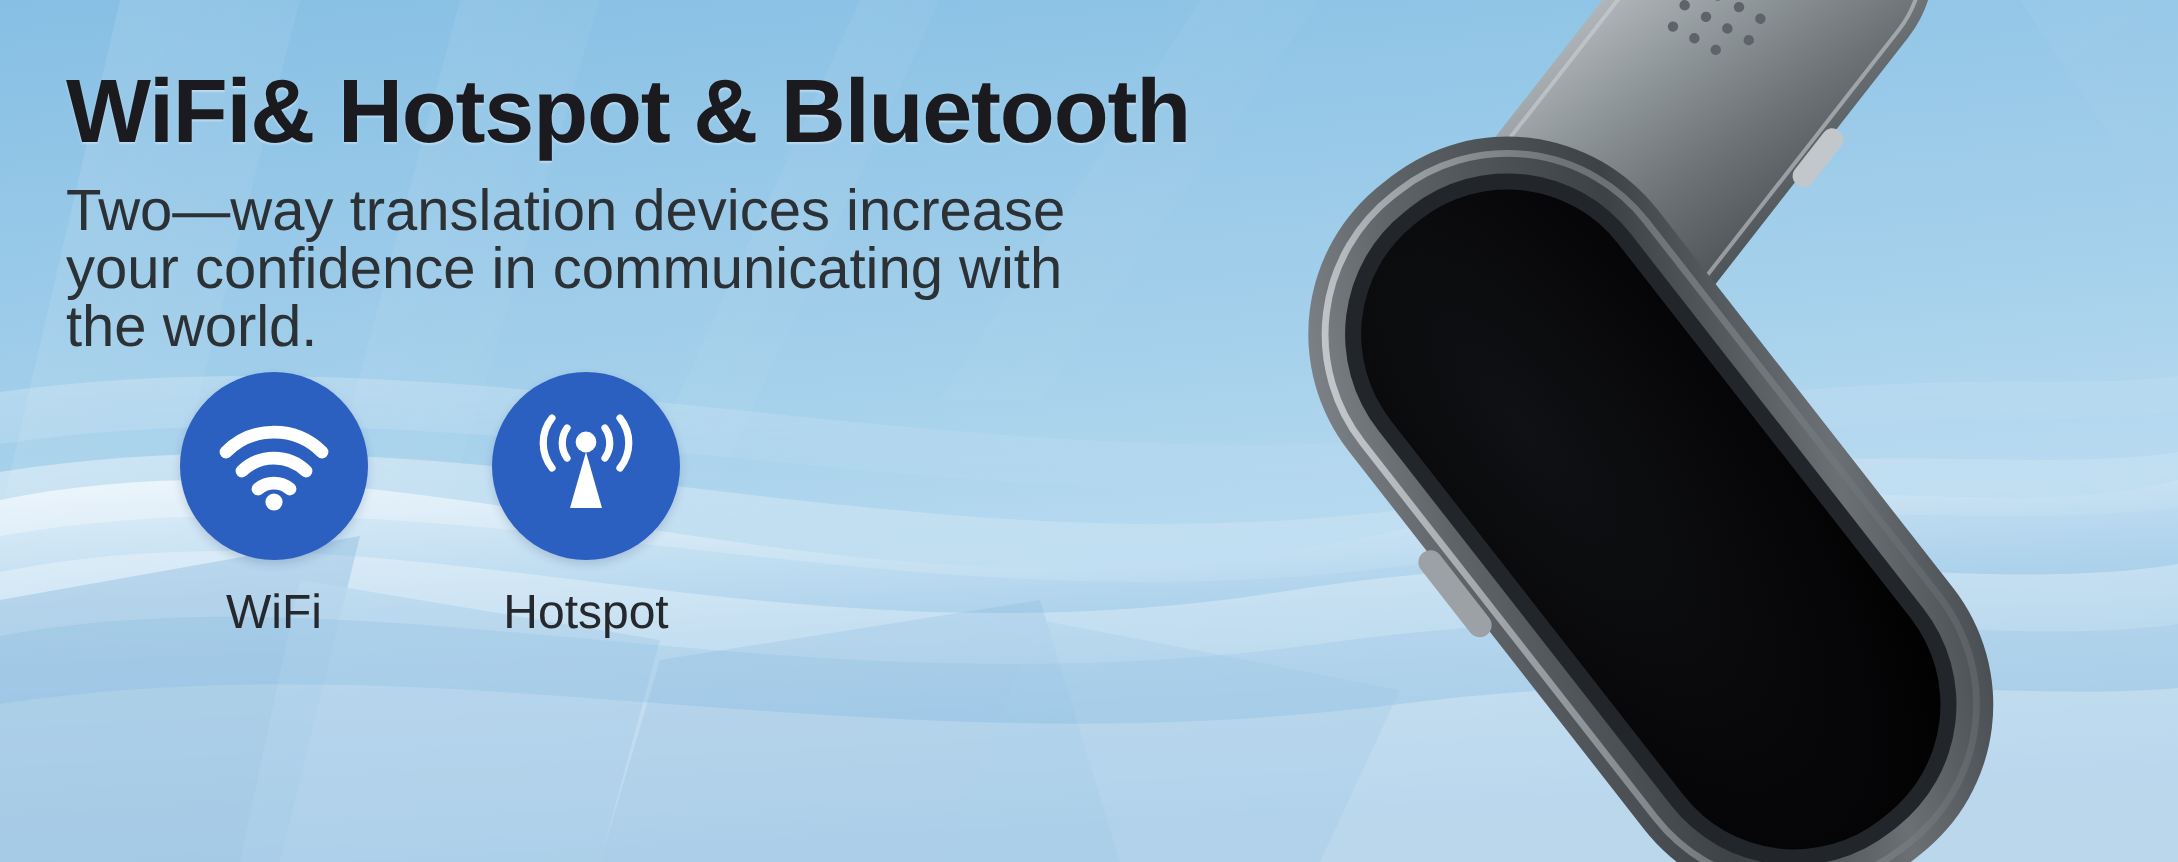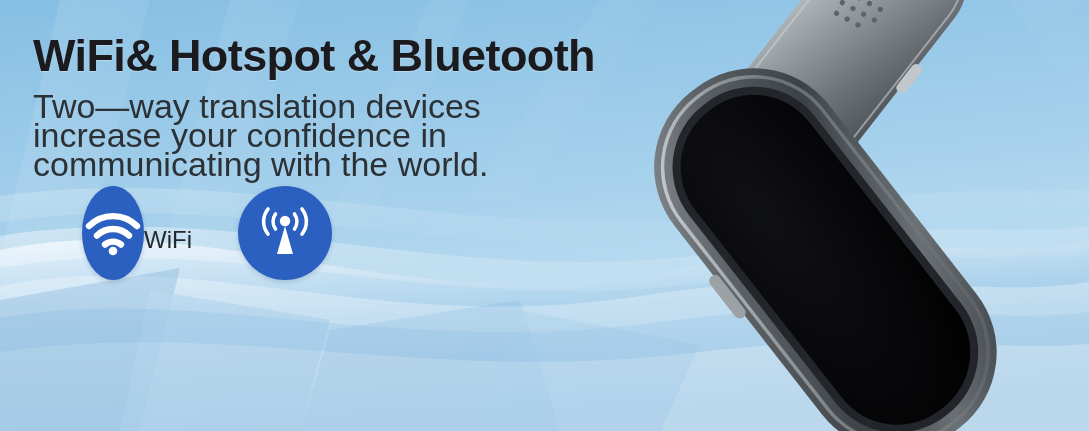--- a/index.html
+++ b/index.html
@@ -35,37 +35,38 @@
     letter-spacing: -0.6px;
     color: #1b1b1f;
     white-space: nowrap;
     text-shadow: 0 1px 1px rgba(255,255,255,0.35);
   }
   .subhead {
     position: absolute;
     left: 33px;
     top: 92px;
     width: 540px;
-    font-size: 34px;
+    font-size: 29px;
     line-height: 29px;
     color: #2c3136;
     font-weight: 400;
   }
 
   
   .features {
     position: absolute;
     left: 82px;
     top: 186px;
     display: flex;
     gap: 46px;
   }
   .feature {
     width: 110px;
     display: flex;
+    flex-direction: column;
     align-items: center;
   }
   .feature-circle {
     width: 94px;
     height: 94px;
     border-radius: 50%;
     background: #2b5fc0;
     display: flex;
     align-items: center;
     justify-content: center;
@@ -171,20 +172,21 @@
           <circle cx="28" cy="15" r="5.2" fill="#ffffff"></circle>
           <polygon points="28,20 36,48 20,48" fill="#ffffff"></polygon>
           <g fill="none" stroke="#ffffff" stroke-linecap="round" stroke-width="3.6">
             <path d="M18.5,8 A13,13 0 0 0 18.5,23"></path>
             <path d="M37.5,8 A13,13 0 0 1 37.5,23"></path>
             <path d="M11,3 A20,20 0 0 0 11,28"></path>
             <path d="M45,3 A20,20 0 0 1 45,28"></path>
           </g>
         </svg>
       </div>
+      <div class="feature-label">Hotspot</div>
     </div>
 
   </div>
 
   <div class="devices">
     <svg class="dev-svg" viewBox="0 0 500 450">
       <defs>
         <linearGradient id="bodyBack" x1="0" y1="0" x2="1" y2="0.7">
           <stop offset="0" stop-color="#6f757a"></stop>
           <stop offset="0.18" stop-color="#b3b9bd"></stop>

